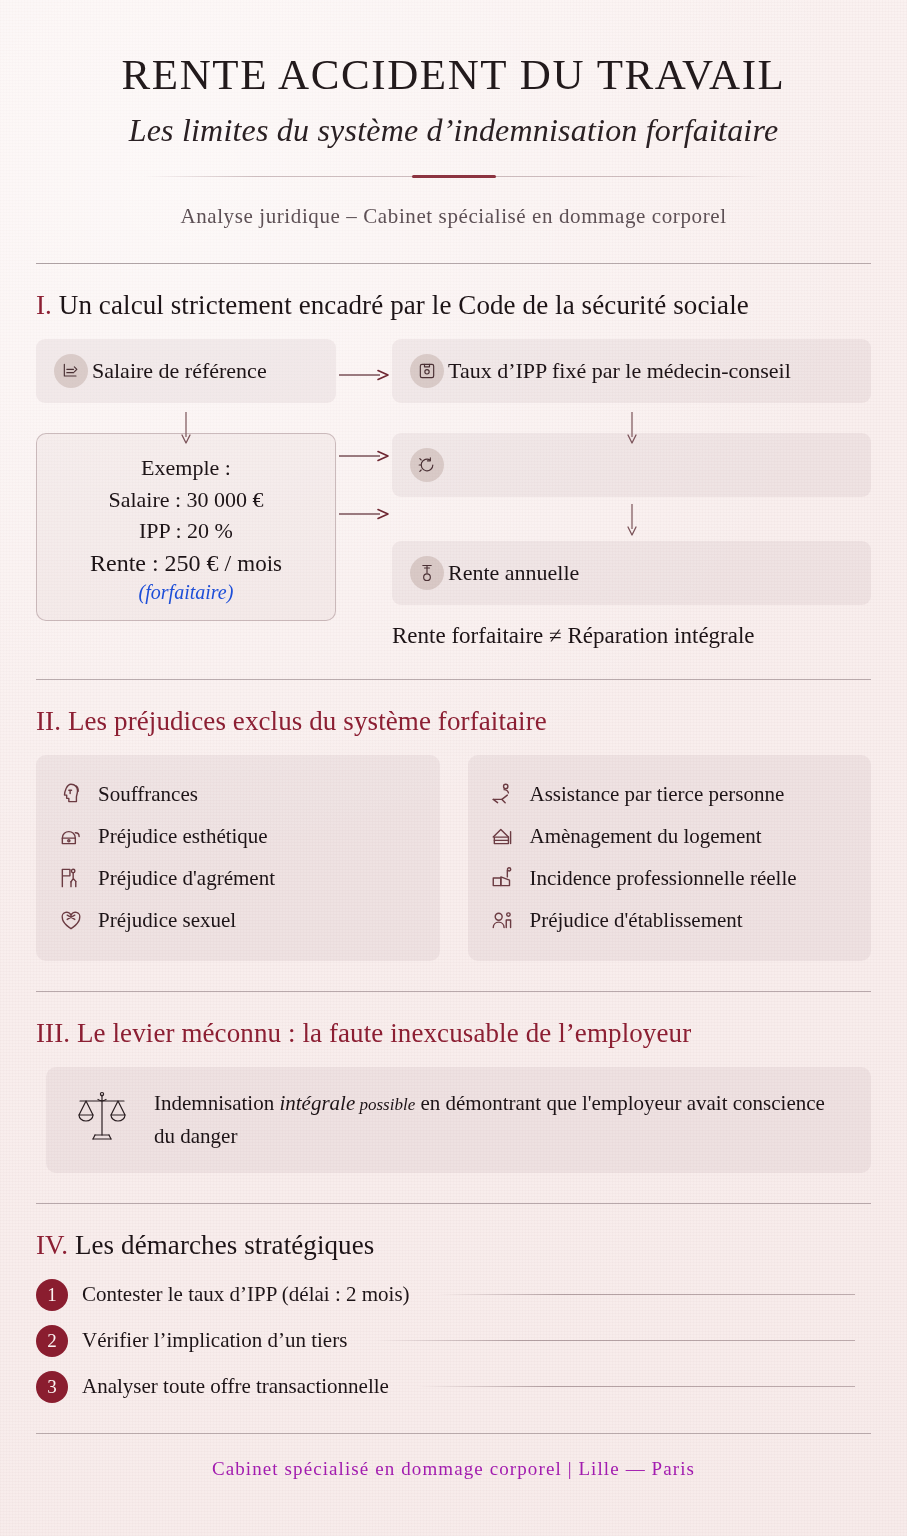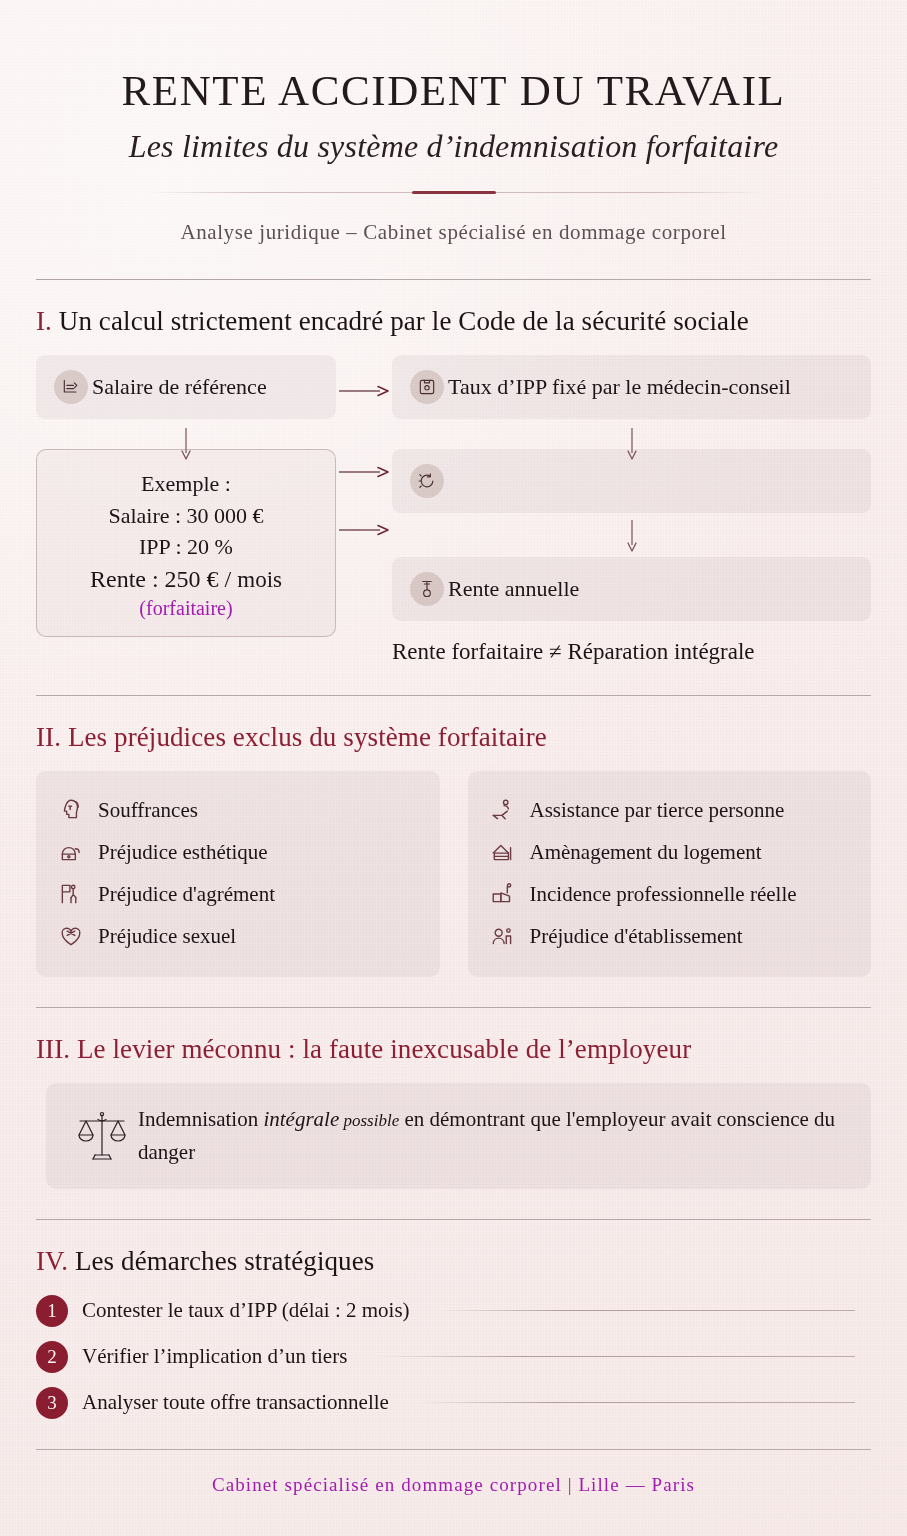--- a/index.html
+++ b/index.html
@@ -21,21 +21,21 @@
     inset: 0;
     background:
       radial-gradient(circle at 20% 12%, rgba(255,255,255,0.55), rgba(255,255,255,0) 45%),
       repeating-linear-gradient(0deg, rgba(150,110,115,0.030) 0px, rgba(150,110,115,0.030) 1px, rgba(255,255,255,0) 1px, rgba(255,255,255,0) 3px),
       repeating-linear-gradient(90deg, rgba(150,110,115,0.028) 0px, rgba(150,110,115,0.028) 1px, rgba(255,255,255,0) 1px, rgba(255,255,255,0) 3px),
       linear-gradient(160deg, #fbf3f2 0%, #f9efee 40%, #f7ebea 100%);
     pointer-events: none;
   }
   .page {
     position: relative;
-    padding: 16px 36px;
+    padding: 0 36px;
     box-sizing: border-box;
     width: 907px;
   }
 
   
   .header { text-align: center; padding-top: 52px; }
   .title {
     font-size: 43px;
     letter-spacing: 1.6px;
     font-weight: normal;
@@ -130,21 +130,21 @@
     border: 1px solid rgba(140,110,115,0.40);
     border-radius: 10px;
     background: rgba(140,110,112,0.055);
     text-align: center;
     padding: 18px 14px 16px;
     box-sizing: border-box;
   }
   .ex-line { font-size: 22px; line-height: 1.42; color: #1d1417; white-space: nowrap; }
   .ex-line.big { font-size: 24px; }
   .ex-mois { font-family: Liberation Serif, serif; font-size: 23px; }
-  .ex-note { font-size: 20px; color: #a21caf; }
+  .ex-note { font-style: italic; font-size: 20px; color: #1d4ed8; }
 
   .neq {
     font-size: 23px;
     color: #1d1417;
     margin-top: 18px;
     white-space: nowrap;
   }
 
   .hr-sub {
     height: 1px;
@@ -170,22 +170,22 @@
     padding: 8px 0;
   }
   .li .li-text { font-size: 21px; color: #1d1417; white-space: nowrap; }
   .li-ico { width: 26px; height: 26px; flex: 0 0 26px; }
 
   
   .banner {
     background: rgba(138,110,112,0.085);
     border-radius: 10px;
     display: flex;
-    align-items: center;
-    gap: 6px;
+    align-items: flex-start;
+    gap: 22px;
     padding: 20px 26px;
     margin-left: 10px;
   }
   .scales { width: 60px; height: 58px; flex: 0 0 60px; }
   .banner-text { font-size: 21px; line-height: 1.55; color: #1d1417; }
   .em-i { font-style: italic; }
   .em-small { font-style: italic; font-size: 17px; }
 
   
   .steps { margin-top: 2px; }

